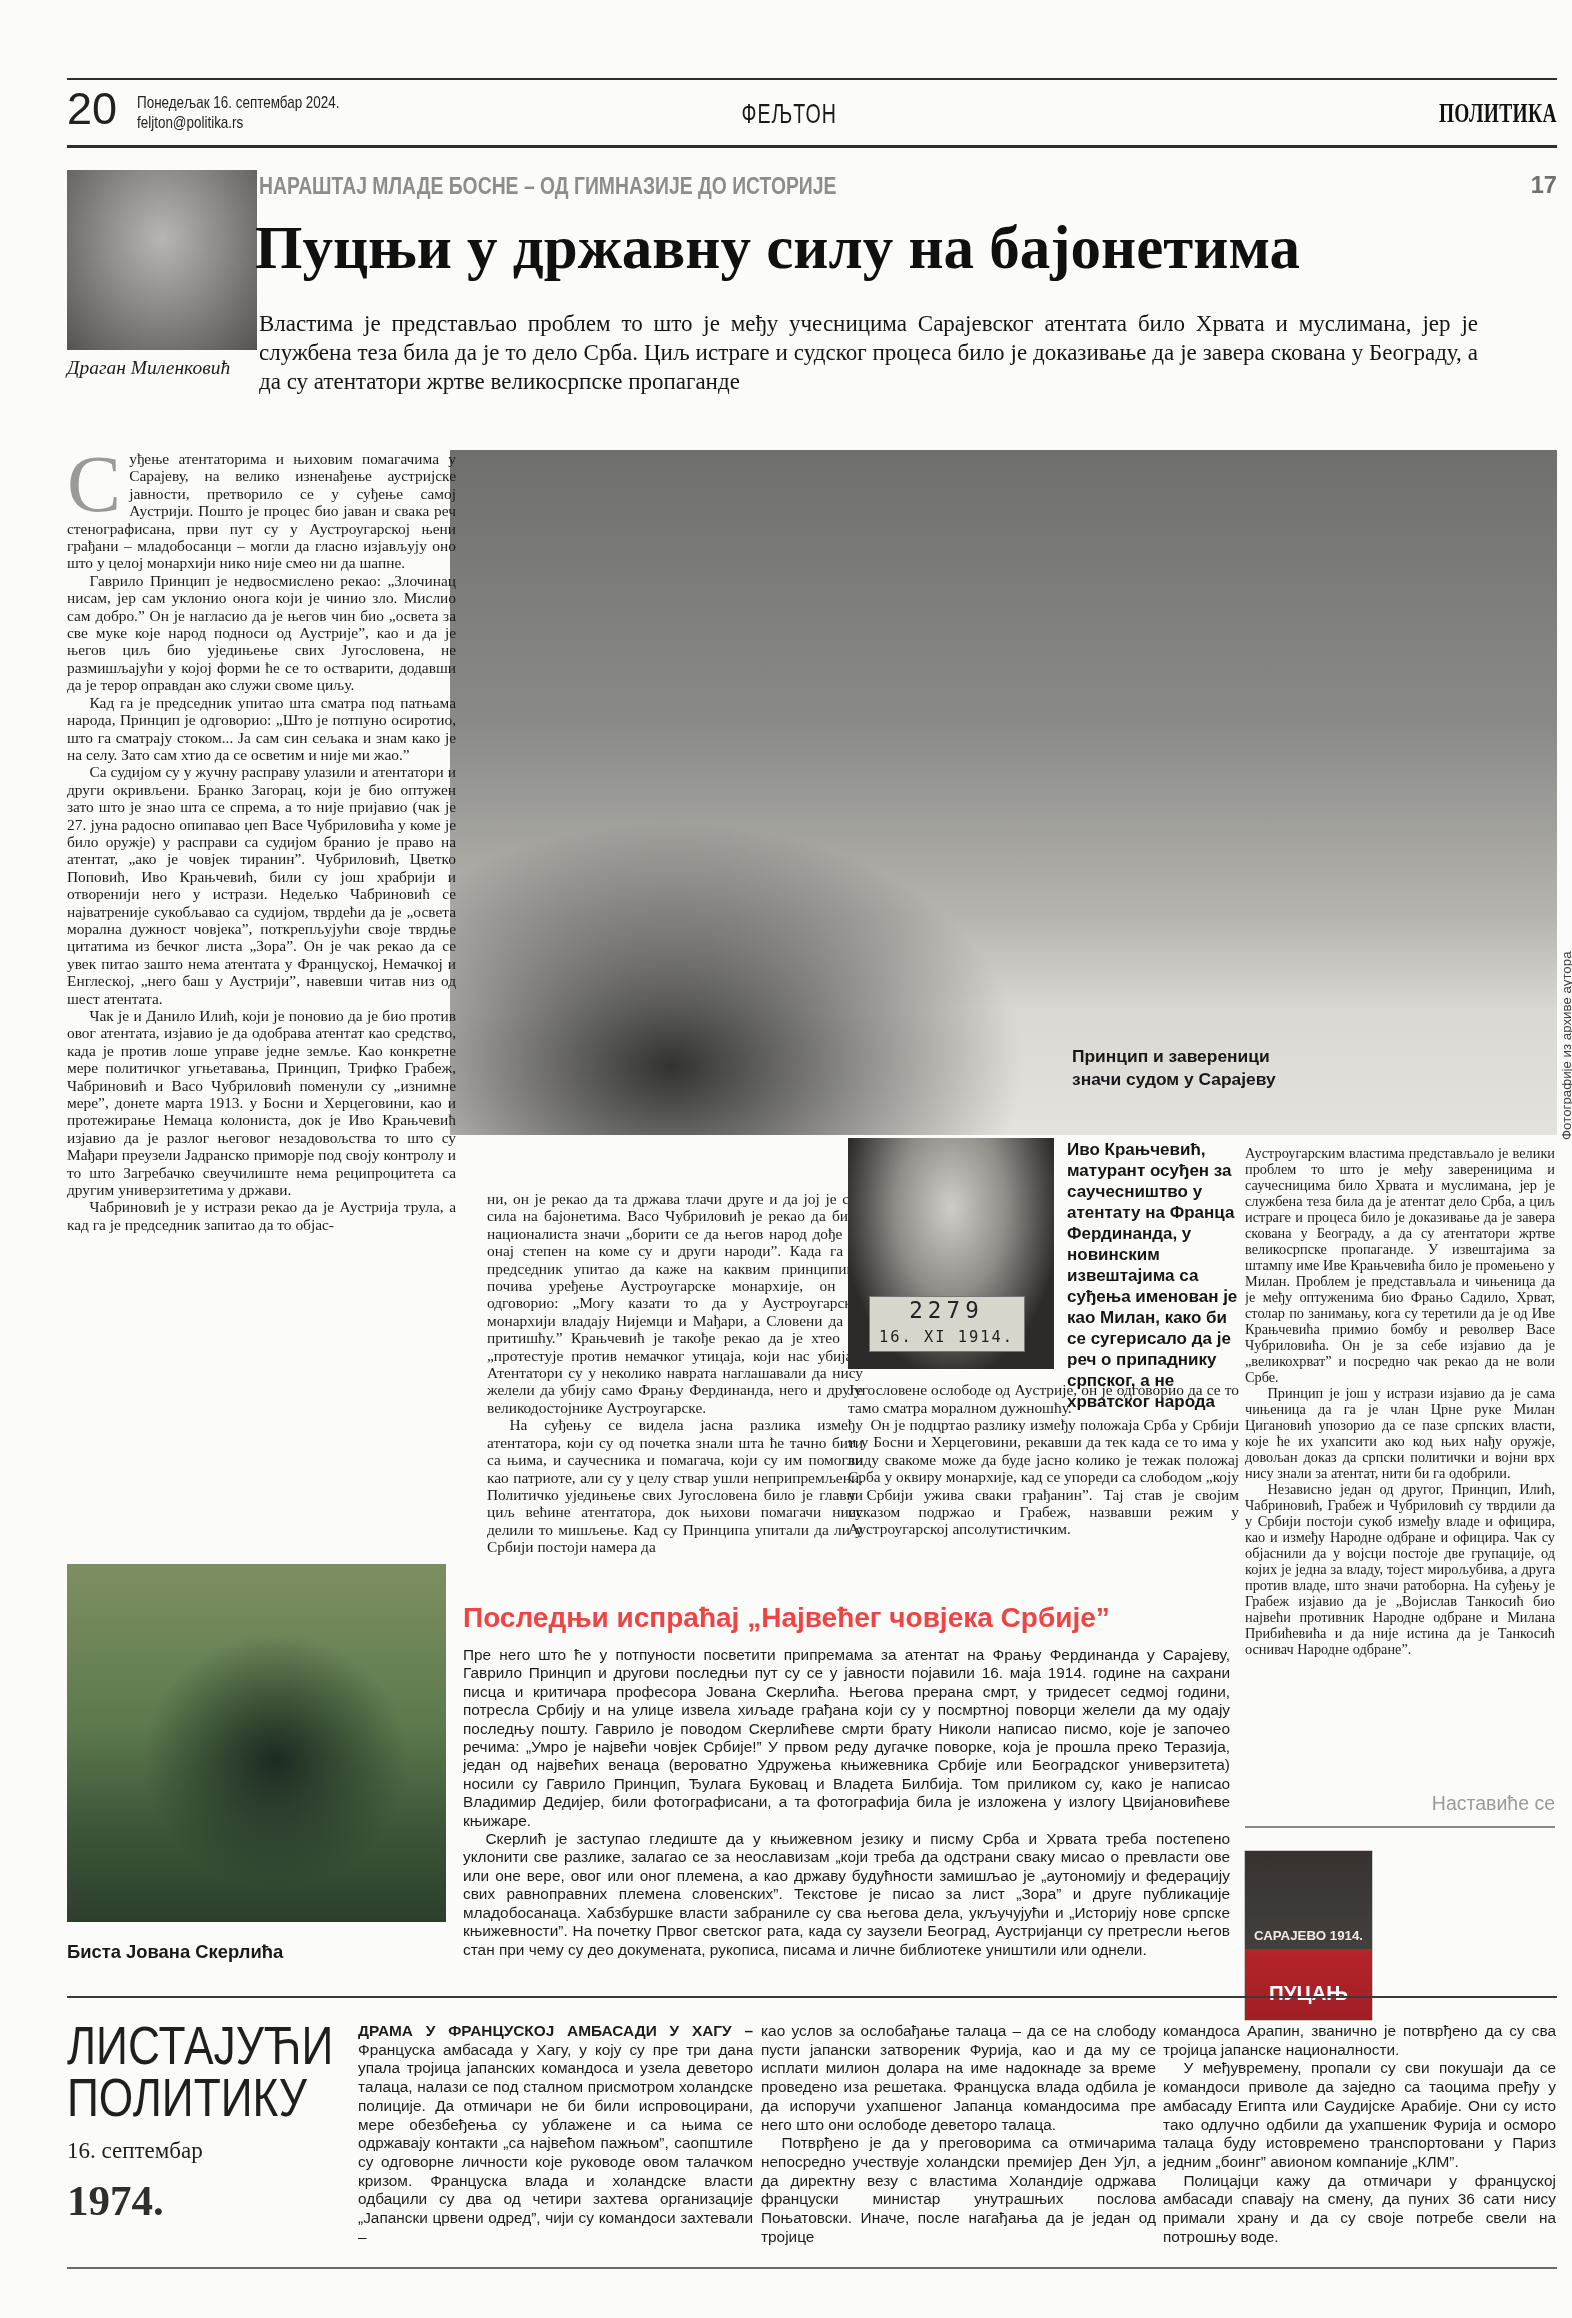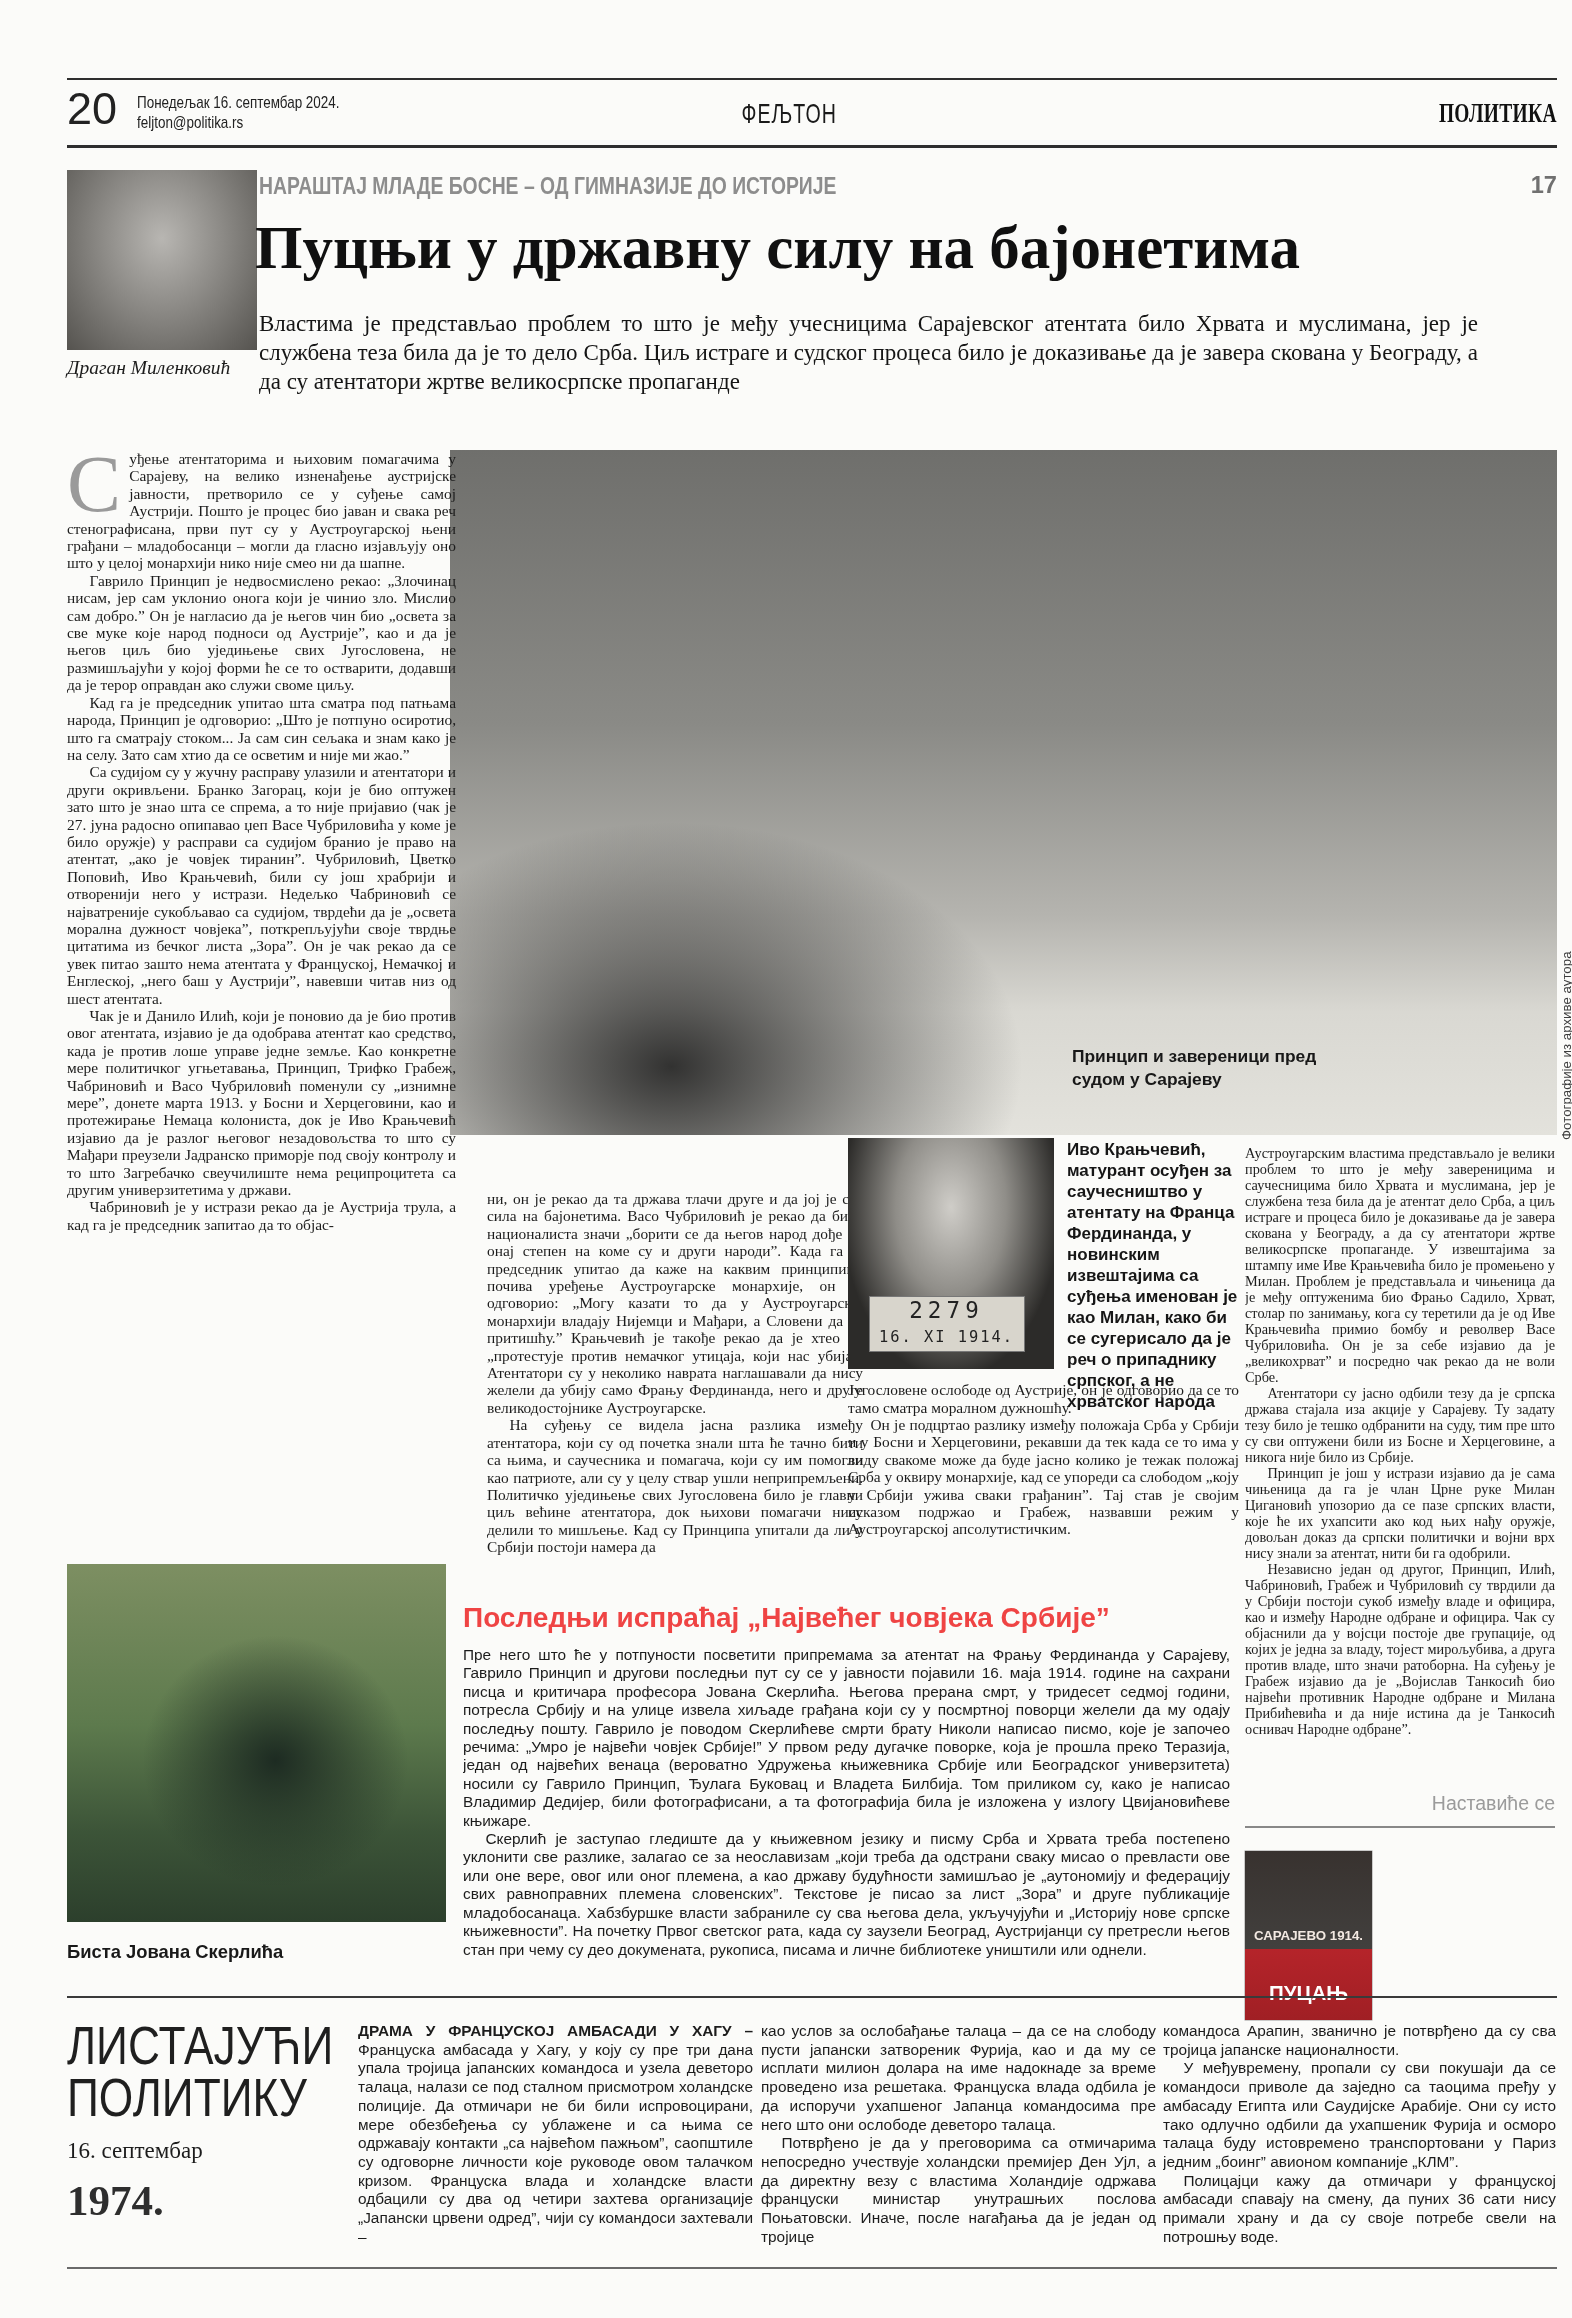--- a/index.html
+++ b/index.html
@@ -104,21 +104,21 @@
 
   <div class="photo" id="portrait" style="left:67px;top:170px;width:190px;height:180px;"></div>
   <div class="abs caption-italic" style="left:67px;top:357px;width:190px;">Драган Миленковић</div>
 
   <div class="abs kicker" style="left:259px;top:173px;"><span class="cond" style="display:inline-block;">НАРАШТАЈ МЛАДЕ БОСНЕ – ОД ГИМНАЗИЈЕ ДО ИСТОРИЈЕ</span></div>
   <div class="abs p17" style="right:16px;top:172px;">17</div>
   <h1 class="abs headline" style="left:255px;top:215px;width:1229px;">Пуцњи у државну силу на бајонетима</h1>
   <div class="abs lede" style="left:259px;top:309px;width:1219px;">Властима је представљао проблем то што је међу учесницима Сарајевског атентата било Хрвата и муслимана, јер је службена теза била да је то дело Срба. Циљ истраге и судског процеса било је доказивање да је завера скована у Београду, а да су атентатори жртве великосрпске пропаганде</div>
 
   <div class="photo" id="main-photo" style="left:450px;top:450px;width:1107px;height:685px;"></div>
-  <div class="abs photo-caption" style="left:1072px;top:1045px;width:246px;">Принцип и завереници пред судом у Сарајеву</div>
+  <div class="abs photo-caption" style="left:1072px;top:1045px;width:246px;">Принцип и завереници значи судом у Сарајеву</div>
   <div class="abs credit" style="left:1559px;top:945px;height:195px;">Фотографије из архиве аутора</div>
 
   <div id="col1" class="abs serifcol" style="left:67px;top:450px;width:389px;height:1102px;">
       <p>Суђење атентаторима и њиховим помагачима у Сарајеву, на велико изненађење аустријске јавности, претворило се у суђење самој Аустрији. Пошто је процес био јаван и свака реч стенографисана, први пут су у Аустроугарској њени грађани – младобосанци – могли да гласно изјављују оно што у целој монархији нико није смео ни да шапне.</p>
       <p>Гаврило Принцип је недвосмислено рекао: „Злочинац нисам, јер сам уклонио онога који је чинио зло. Мислио сам добро.” Он је нагласио да је његов чин био „освета за све муке које народ подноси од Аустрије”, као и да је његов циљ био уједињење свих Југословена, не размишљајући у којој форми ће се то остварити, додавши да је терор оправдан ако служи своме циљу.</p>
       <p>Кад га је председник упитао шта сматра под патњама народа, Принцип је одговорио: „Што је потпуно осиротио, што га сматрају стоком... Ја сам син сељака и знам како је на селу. Зато сам хтио да се осветим и није ми жао.”</p>
       <p>Са судијом су у жучну расправу улазили и атентатори и други окривљени. Бранко Загорац, који је био оптужен зато што је знао шта се спрема, а то није пријавио (чак је 27. јуна радосно опипавао џеп Васе Чубриловића у коме је било оружје) у расправи са судијом бранио је право на атентат, „ако је човјек тиранин”. Чубриловић, Цветко Поповић, Иво Крањчевић, били су још храбрији и отворенији него у истрази. Недељко Чабриновић се најватреније сукобљавао са судијом, тврдећи да је „освета морална дужност човјека”, поткрепљујући своје тврдње цитатима из бечког листа „Зора”. Он је чак рекао да се увек питао зашто нема атентата у Француској, Немачкој и Енглеској, „него баш у Аустрији”, навевши читав низ од шест атентата.</p>
       <p>Чак је и Данило Илић, који је поновио да је био против овог атентата, изјавио је да одобрава атентат као средство, када је против лоше управе једне земље. Као конкретне мере политичког угњетавања, Принцип, Трифко Грабеж, Чабриновић и Васо Чубриловић поменули су „изнимне мере”, донете марта 1913. у Босни и Херцеговини, као и протежирање Немаца колониста, док је Иво Крањчевић изјавио да је разлог његовог незадовољства то што су Мађари преузели Јадранско приморје под своју контролу и то што Загребачко свеучилиште нема реципроцитета са другим универзитетима у држави.</p>
       <p>Чабриновић је у истрази рекао да је Аустрија трула, а кад га је председник запитао да то објас-</p>
     </div>
@@ -139,21 +139,20 @@
       <div class="abs bold-caption" style="left:219px;top:1px;width:172px;">Иво Крањчевић, матурант осуђен за саучесништво у атентату на Франца Фердинанда, у новинским извештајима са суђења именован је као Милан, како би се сугерисало да је реч о припаднику српског, а не хрватског народа</div>
     </div>
     <div class="serifcol" style="margin-top:6.1px;height:246px;">
         <p>Југословене ослободе од Аустрије, он је одговорио да се то тамо сматра моралном дужношћу.</p>
         <p>Он је подцртао разлику између положаја Срба у Србији и у Босни и Херцеговини, рекавши да тек када се то има у виду свакоме може да буде јасно колико је тежак положај Срба у оквиру монархије, кад се упореди са слободом „коју у Србији ужива сваки грађанин”. Тај став је својим исказом подржао и Грабеж, назвавши режим у Аустроугарској апсолутистичким.</p>
       </div>
   </div>
 
   <div class="abs serifcol col4" style="left:1245px;top:1145px;width:310px;height:651px;">
       <p>Аустроугарским властима представљало је велики проблем то што је међу завереницима и саучесницима било Хрвата и муслимана, јер је службена теза била да је атентат дело Срба, а циљ истраге и процеса било је доказивање да је завера скована у Београду, а да су атентатори жртве великосрпске пропаганде. У извештајима за штампу име Иве Крањчевића било је промењено у Милан. Проблем је представљала и чињеница да је међу оптуженима био Фрањо Садило, Хрват, столар по занимању, кога су теретили да је од Иве Крањчевића примио бомбу и револвер Васе Чубриловића. Он је за себе изјавио да је „великохрват” и посредно чак рекао да не воли Србе.</p>
-      <p>Атентатори су јасно одбили тезу да је српска држава стајала иза акције у Сарајеву. Ту задату тезу било је тешко одбранити на суду, тим пре што су сви оптужени били из Босне и Херцеговине, а никога није било из Србије.</p>
       <p>Принцип је још у истрази изјавио да је сама чињеница да га је члан Црне руке Милан Цигановић упозорио да се пазе српских власти, које ће их ухапсити ако код њих нађу оружје, довољан доказ да српски политички и војни врх нису знали за атентат, нити би га одобрили.</p>
       <p>Независно један од другог, Принцип, Илић, Чабриновић, Грабеж и Чубриловић су тврдили да у Србији постоји сукоб између владе и официра, као и између Народне одбране и официра. Чак су објаснили да у војсци постоје две групације, од којих је једна за владу, тојест мирољубива, а друга против владе, што значи ратоборна. На суђењу је Грабеж изјавио да је „Војислав Танкосић био највећи противник Народне одбране и Милана Прибићевића и да није истина да је Танкосић оснивач Народне одбране”.</p>
     </div>
   <div class="abs continued" style="left:1245px;top:1792px;width:310px;">Наставиће се</div>
 
   <div class="rule" style="left:1245px;top:1826px;width:310px;height:1.5px;background:#888;"></div>
   <div id="book-cover" style="left:1245px;top:1851px;" class="abs">
     <div class="ct">САРАЈЕВО 1914.</div>
     <div class="cb">ПУЦАЊ</div>
   </div>

